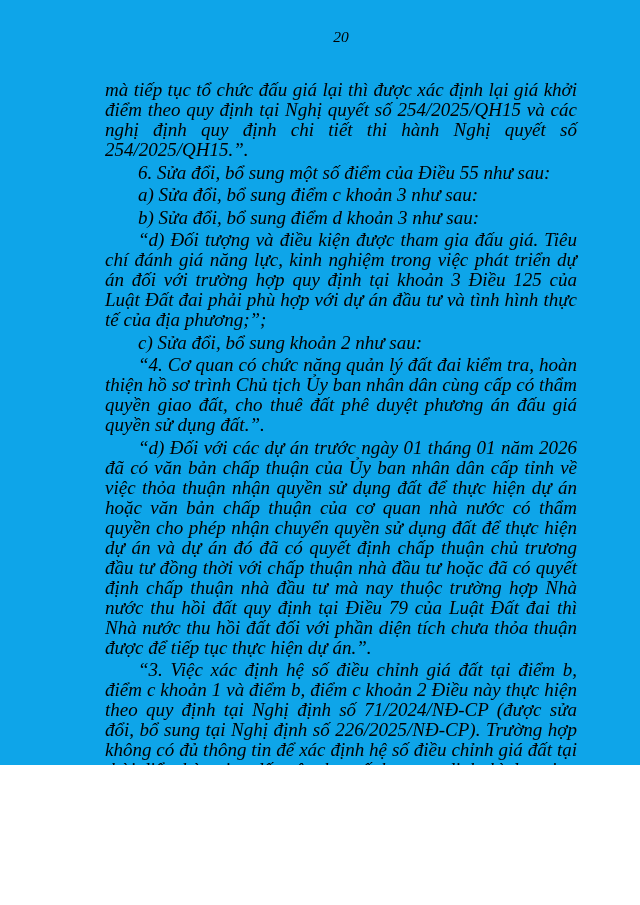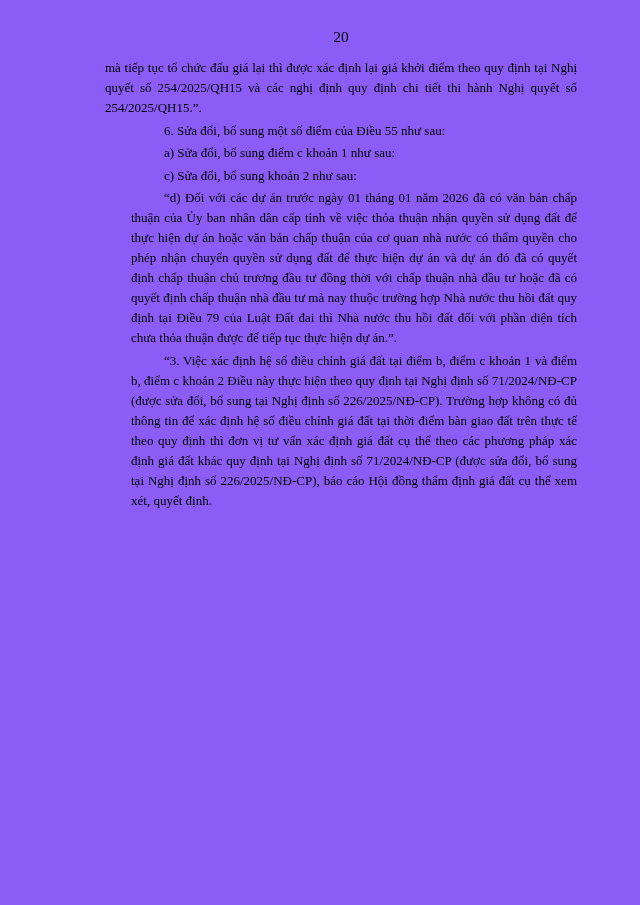--- a/index.html
+++ b/index.html
@@ -3,59 +3,62 @@
 <meta charset="utf-8">
 <style>
   html, body {
     margin: 0;
     padding: 0;
     background: #ffffff;
   }
   .page {
     position: relative;
     width: 640px;
-    height: 905px;
-    background: #8b5cf6;
+    height: 765px;
+    background: #0ea5e9;
     overflow: hidden;
     font-family: "Liberation Serif", "DejaVu Serif", serif;
     color: #000000;
+    font-style: italic;
   }
   .page-number {
     position: absolute;
     top: 28px;
     left: 105px;
     width: 472px;
     text-align: center;
     font-size: 15.5px;
     line-height: 18px;
   }
   .content {
     position: absolute;
-    top: 58px;
+    top: 80px;
     left: 105px;
     width: 472px;
-    font-size: 13px;
+    font-size: 19px;
     line-height: 20px;
     text-align: justify;
   }
   .content p {
     margin: 0 0 2.5px 0;
     padding: 0;
   }
   .content p.indent {
     text-indent: 33px;
-    margin-left: 26px;
   }
 </style>
 </head>
 <body>
 
 <div class="page">
   <div class="page-number">20</div>
   <div class="content">
       <p>mà tiếp tục tổ chức đấu giá lại thì được xác định lại giá khởi điểm theo quy định tại Nghị quyết số 254/2025/QH15 và các nghị định quy định chi tiết thi hành Nghị quyết số 254/2025/QH15.”.</p>
       <p class="indent">6. Sửa đổi, bổ sung một số điểm của Điều 55 như sau:</p>
-      <p class="indent">a) Sửa đổi, bổ sung điểm c khoản 1 như sau:</p>
+      <p class="indent">a) Sửa đổi, bổ sung điểm c khoản 3 như sau:</p>
+      <p class="indent">b) Sửa đổi, bổ sung điểm d khoản 3 như sau:</p>
+      <p class="indent">“d) Đối tượng và điều kiện được tham gia đấu giá. Tiêu chí đánh giá năng lực, kinh nghiệm trong việc phát triển dự án đối với trường hợp quy định tại khoản 3 Điều 125 của Luật Đất đai phải phù hợp với dự án đầu tư và tình hình thực tế của địa phương;”;</p>
       <p class="indent">c) Sửa đổi, bổ sung khoản 2 như sau:</p>
+      <p class="indent">“4. Cơ quan có chức năng quản lý đất đai kiểm tra, hoàn thiện hồ sơ trình Chủ tịch Ủy ban nhân dân cùng cấp có thẩm quyền giao đất, cho thuê đất phê duyệt phương án đấu giá quyền sử dụng đất.”.</p>
       <p class="indent">“d) Đối với các dự án trước ngày 01 tháng 01 năm 2026 đã có văn bản chấp thuận của Ủy ban nhân dân cấp tỉnh về việc thỏa thuận nhận quyền sử dụng đất để thực hiện dự án hoặc văn bản chấp thuận của cơ quan nhà nước có thẩm quyền cho phép nhận chuyển quyền sử dụng đất để thực hiện dự án và dự án đó đã có quyết định chấp thuận chủ trương đầu tư đồng thời với chấp thuận nhà đầu tư hoặc đã có quyết định chấp thuận nhà đầu tư mà nay thuộc trường hợp Nhà nước thu hồi đất quy định tại Điều 79 của Luật Đất đai thì Nhà nước thu hồi đất đối với phần diện tích chưa thỏa thuận được để tiếp tục thực hiện dự án.”.</p>
       <p class="indent">“3. Việc xác định hệ số điều chỉnh giá đất tại điểm b, điểm c khoản 1 và điểm b, điểm c khoản 2 Điều này thực hiện theo quy định tại Nghị định số 71/2024/NĐ-CP (được sửa đổi, bổ sung tại Nghị định số 226/2025/NĐ-CP). Trường hợp không có đủ thông tin để xác định hệ số điều chỉnh giá đất tại thời điểm bàn giao đất trên thực tế theo quy định thì đơn vị tư vấn xác định giá đất cụ thể theo các phương pháp xác định giá đất khác quy định tại Nghị định số 71/2024/NĐ-CP (được sửa đổi, bổ sung tại Nghị định số 226/2025/NĐ-CP), báo cáo Hội đồng thẩm định giá đất cụ thể xem xét, quyết định.</p>
     </div>
 </div>
 
 </body></html>

